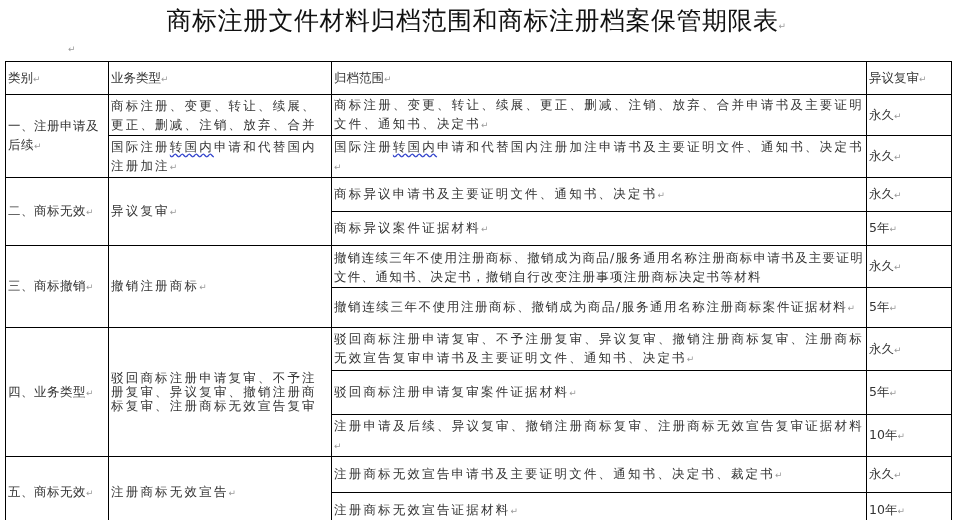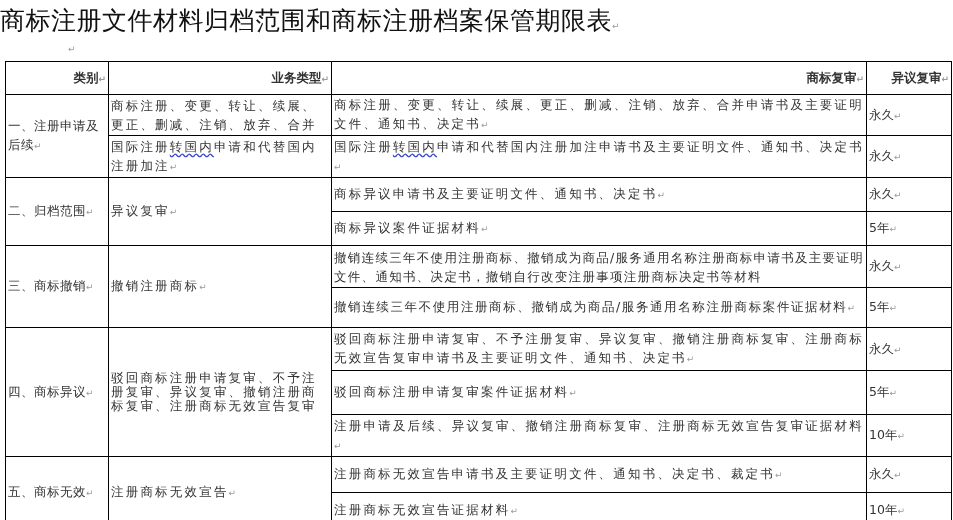--- a/index.html
+++ b/index.html
@@ -1,33 +1,33 @@
 <!DOCTYPE html>
 <html><head>
 <meta charset="utf-8">
 <style>
   html, body { margin: 0; padding: 0; background: #ffffff; }
   body { width: 953px; height: 520px; overflow: hidden; position: relative; font-family: "DejaVu Sans", sans-serif; color: #000; }
   .title {
-    position: absolute; left: 0; top: 4px; width: 953px; text-align: left;
+    position: absolute; left: 0; top: 4px; width: 953px; text-align: center;
     font-size: 25px; letter-spacing: 0.5px; color: #111;
   }
   .title .pm, .pm { color: #9a9a9a; font-size: 9px; }
   .para-mark-top { position: absolute; left: 68px; top: 44px; font-size: 9px; color: #9a9a9a; }
   table.grid {
     position: absolute; left: 5px; top: 61px;
     border-collapse: collapse; table-layout: fixed;
     width: 946px;
   }
   table.grid td {
     border: 1.3px solid #000; padding: 0 2px; vertical-align: middle;
     font-size: 12.5px; line-height: 19px; color: #333;
     overflow: hidden;
   }
-  td.hdr { text-align: right; font-size: 14px; color: #111; font-weight: bold; }
+  td.hdr { text-align: left; font-size: 14px; color: #111; }
   td.cat { font-weight: normal; font-size: 14px; color: #111; padding-left: 2px; letter-spacing: 0.5px; }
   td.biz { letter-spacing: 2.2px; color: #444; }
   td.scope { letter-spacing: 2.2px; color: #444; text-align: justify; }
   td.period { text-align: left; color: #444; }
   .wavy { text-decoration: underline wavy #3344cc; text-underline-offset: 2px; }
 </style>
 </head>
 <body>
 
 <div class="title"><span>商标注册文件材料归档范围和商标注册档案保管期限表</span><span class="pm">↵</span></div>
@@ -37,38 +37,38 @@
   <colgroup>
     <col style="width:103px">
     <col style="width:223px">
     <col style="width:535px">
     <col style="width:85px">
   </colgroup>
   <tbody>
       <tr style="height:33px">
     <td class="hdr"><span>类别</span><span class="pm">↵</span></td>
     <td class="hdr"><span>业务类型</span><span class="pm">↵</span></td>
-    <td class="hdr"><span>商标复审</span><span class="pm">↵</span></td>
+    <td class="hdr"><span>归档范围</span><span class="pm">↵</span></td>
     <td class="hdr"><span>异议复审</span><span class="pm">↵</span></td>
   </tr>
 
   <tr style="height:41px">
     <td class="cat" rowspan="2"><span>一、注册申请及后续</span><span class="pm">↵</span></td>
     <td class="biz">商标注册、变更、转让、续展、更正、删减、注销、放弃、合并</td>
     <td class="scope"><span>商标注册、变更、转让、续展、更正、删减、注销、放弃、合并申请书及主要证明文件、通知书、决定书</span><span class="pm">↵</span></td>
     <td class="period"><span>永久</span><span class="pm">↵</span></td>
   </tr>
   <tr style="height:42px">
     <td class="biz"><span>国际注册</span><span class="wavy">转国内</span><span>申请和代替国内注册加注</span><span class="pm">↵</span></td>
     <td class="scope"><span>国际注册</span><span class="wavy">转国内</span><span>申请和代替国内注册加注申请书及主要证明文件、通知书、决定书</span><span class="pm">↵</span></td>
     <td class="period"><span>永久</span><span class="pm">↵</span></td>
   </tr>
 
   <tr style="height:34px">
-    <td class="cat" rowspan="2"><span>二、归档范围</span><span class="pm">↵</span></td>
+    <td class="cat" rowspan="2"><span>二、商标无效</span><span class="pm">↵</span></td>
     <td class="biz" rowspan="2"><span>异议复审</span><span class="pm">↵</span></td>
     <td class="scope"><span>商标异议申请书及主要证明文件、通知书、决定书</span><span class="pm">↵</span></td>
     <td class="period"><span>永久</span><span class="pm">↵</span></td>
   </tr>
   <tr style="height:34px">
     <td class="scope"><span>商标异议案件证据材料</span><span class="pm">↵</span></td>
     <td class="period"><span>5年</span><span class="pm">↵</span></td>
   </tr>
 
   <tr style="height:42px">
@@ -76,21 +76,21 @@
     <td class="biz" rowspan="2"><span>撤销注册商标</span><span class="pm">↵</span></td>
     <td class="scope" style="letter-spacing:1.3px"><span>撤销连续三年不使用注册商标、撤销成为商品/服务通用名称注册商标申请书及主要证明文件、通知书、决定书，撤销自行改变注册事项注册商标决定书等材料</span></td>
     <td class="period"><span>永久</span><span class="pm">↵</span></td>
   </tr>
   <tr style="height:40px">
     <td class="scope" style="letter-spacing:1.6px"><span>撤销连续三年不使用注册商标、撤销成为商品/服务通用名称注册商标案件证据材料</span><span class="pm">↵</span></td>
     <td class="period"><span>5年</span><span class="pm">↵</span></td>
   </tr>
 
   <tr style="height:43px">
-    <td class="cat" rowspan="3"><span>四、商标异议</span><span class="pm">↵</span></td>
+    <td class="cat" rowspan="3"><span>四、业务类型</span><span class="pm">↵</span></td>
     <td class="biz" rowspan="3" style="line-height:14px"><span>驳回商标注册申请复审、不予注册复审、异议复审、撤销注册商标复审、注册商标无效宣告复审</span></td>
     <td class="scope"><span>驳回商标注册申请复审、不予注册复审、异议复审、撤销注册商标复审、注册商标无效宣告复审申请书及主要证明文件、通知书、决定书</span><span class="pm">↵</span></td>
     <td class="period"><span>永久</span><span class="pm">↵</span></td>
   </tr>
   <tr style="height:44px">
     <td class="scope"><span>驳回商标注册申请复审案件证据材料</span><span class="pm">↵</span></td>
     <td class="period"><span>5年</span><span class="pm">↵</span></td>
   </tr>
   <tr style="height:42px">
     <td class="scope"><span>注册申请及后续、异议复审、撤销注册商标复审、注册商标无效宣告复审证据材料</span><span class="pm">↵</span></td>

